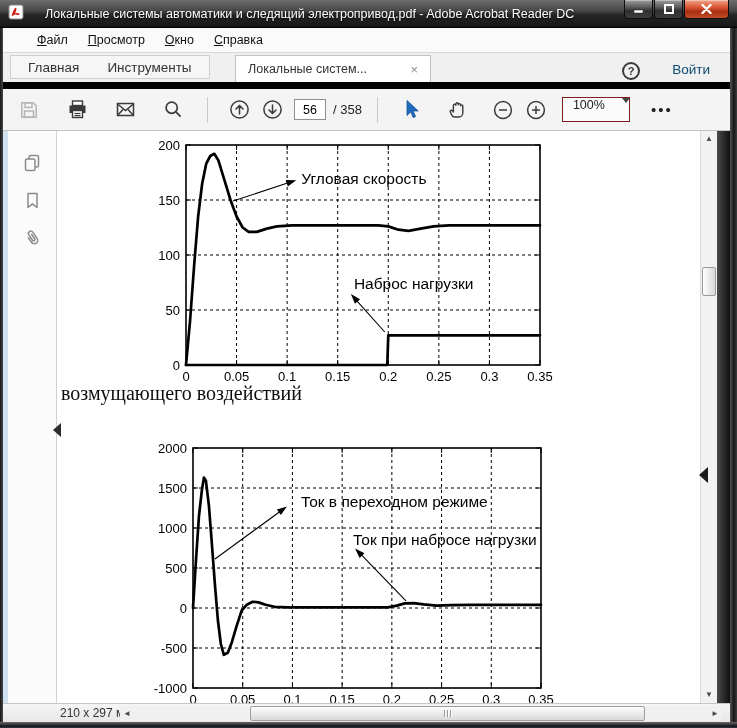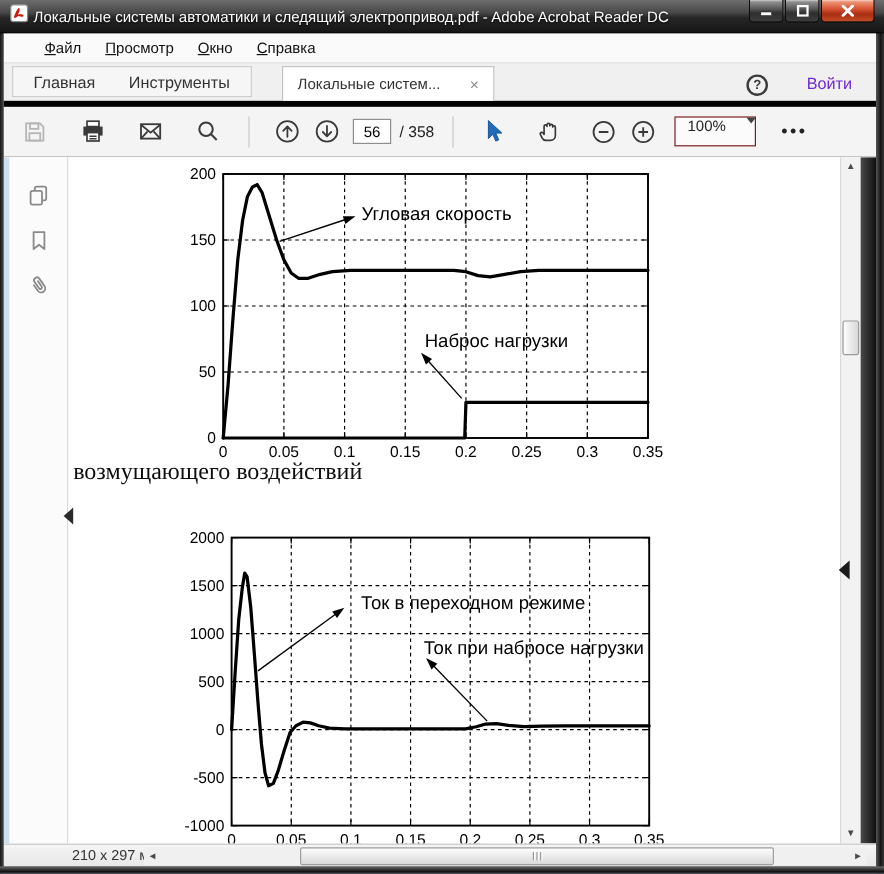--- a/index.html
+++ b/index.html
@@ -5,21 +5,21 @@
   * { margin:0; padding:0; box-sizing:border-box; }
   html,body { background:#555; }
   body { font-family:"Liberation Sans", sans-serif; }
 
   .window { position:relative; width:737px; height:728px; background:#1b1b1b; overflow:hidden; }
 
   
   .titlebar { position:absolute; top:0; left:0; right:0; height:28px;
     background:linear-gradient(#6e6e6e 0%, #464646 40%, #262626 55%, #161616 100%);
     border-bottom:1px solid #000; display:flex; align-items:center; padding-left:8px; }
-  .title-text { color:#fff; font-size:12.5px; margin-left:4px; white-space:nowrap;
+  .title-text { color:#fff; font-size:12.5px; margin-left:21px; white-space:nowrap;
     text-shadow:0 1px 2px rgba(0,0,0,.9); }
   .winbtns { position:absolute; top:0; right:8px; display:flex; gap:1px; }
   .wbtn { height:19px; border:1px solid #0d0d0d; border-top:none; border-radius:0 0 4px 4px;
     display:flex; align-items:center; justify-content:center;
     box-shadow:inset 0 1px 0 rgba(255,255,255,.35); cursor:default; }
   .wbtn.min,.wbtn.max { width:29px; background:linear-gradient(#9e9e9e,#5a5a5a 40%,#2f2f2f 60%,#3d3d3d); }
   .wbtn.close { width:45px; background:linear-gradient(#f2a58c,#d95735 40%,#a92e12 65%,#c44d26); }
 
   
   .menubar { height:25px; background:#fafafa; border-bottom:1px solid #d9d9d9;
@@ -31,32 +31,32 @@
   .frame { position:absolute; top:28px; left:3px; right:7px; bottom:6px;
     display:flex; flex-direction:column; background:#fff; }
   .border-right { position:absolute; top:28px; right:0; width:7px; bottom:0;
     background:linear-gradient(to right,#565656,#161616 55%,#3c3c3c); }
   .border-left { position:absolute; top:28px; left:0; width:3px; bottom:0;
     background:linear-gradient(to right,#161616,#4a4a4a); }
   .border-bottom { position:absolute; left:0; right:0; bottom:0; height:6px;
     background:linear-gradient(#6a6a6a,#141414 70%,#2e3b4a); }
 
   
-  .tabbar { position:relative; height:36px; background:#f0f0f0; border-bottom:5px solid #000000; }
+  .tabbar { position:relative; height:36px; background:#f0f0f0; border-bottom:7px solid #000000; }
   .tab-group { position:absolute; left:7px; top:2px; bottom:3px; display:flex; align-items:center;
     border:1px solid #cfcfcf; background:#f6f6f6; padding:0 3px; }
   .bartab { font-size:13.5px; color:#333; padding:0 14px; cursor:default; }
-  .doc-tab { position:absolute; left:232px; top:2px; bottom:0; width:177px; background:#fff;
+  .doc-tab { position:absolute; left:232px; top:2px; bottom:0; width:196px; background:#fff;
     border:1px solid #c3c3c3; border-bottom:none; display:flex; align-items:center; padding:0 12px; }
   .doc-tab-label { font-size:12.5px; color:#333; flex:1; white-space:nowrap; overflow:hidden; }
   .tab-close { font-size:13px; color:#8a8a8a; margin-left:8px; line-height:1; }
   .help-circle { position:absolute; right:90px; top:9px; width:18px; height:18px;
     border:2px solid #3a3a3a; border-radius:50%; font-size:11px; font-weight:bold; color:#3a3a3a;
     text-align:center; line-height:14px; }
-  .signin { position:absolute; right:20px; top:9px; font-size:13.5px; color:#6d28d9; }
+  .signin { position:absolute; right:20px; top:9px; font-size:13.5px; color:#0c4a6e; }
 
   
   .toolbar { height:42px; background:#f4f4f4; border-bottom:1px solid #c3c3c3;
     display:flex; align-items:center; }
   .tb { display:flex; align-items:center; justify-content:center; width:24px; height:28px; }
   .tb svg { display:block; }
   .tb-sep { width:1px; height:26px; background:#c9c9c9; }
   .page-input { width:32px; height:21px; border:1px solid #8f8f8f; background:#fff;
     font-size:12.5px; text-align:center; font-family:"Liberation Sans",sans-serif; }
   .page-total { font-size:13px; color:#222; margin-left:7px; }

